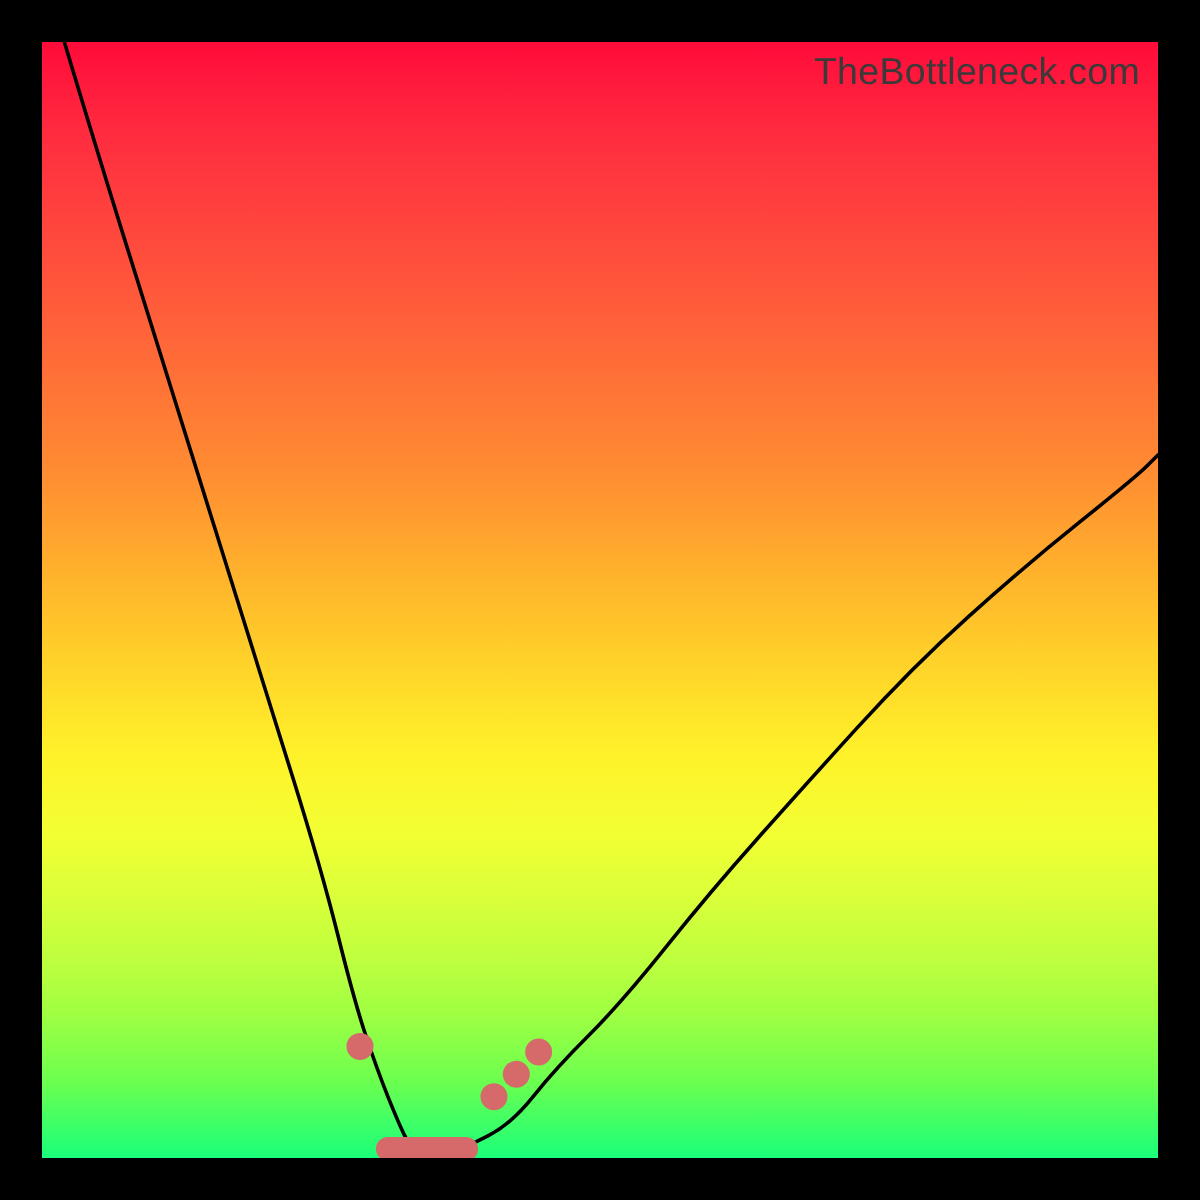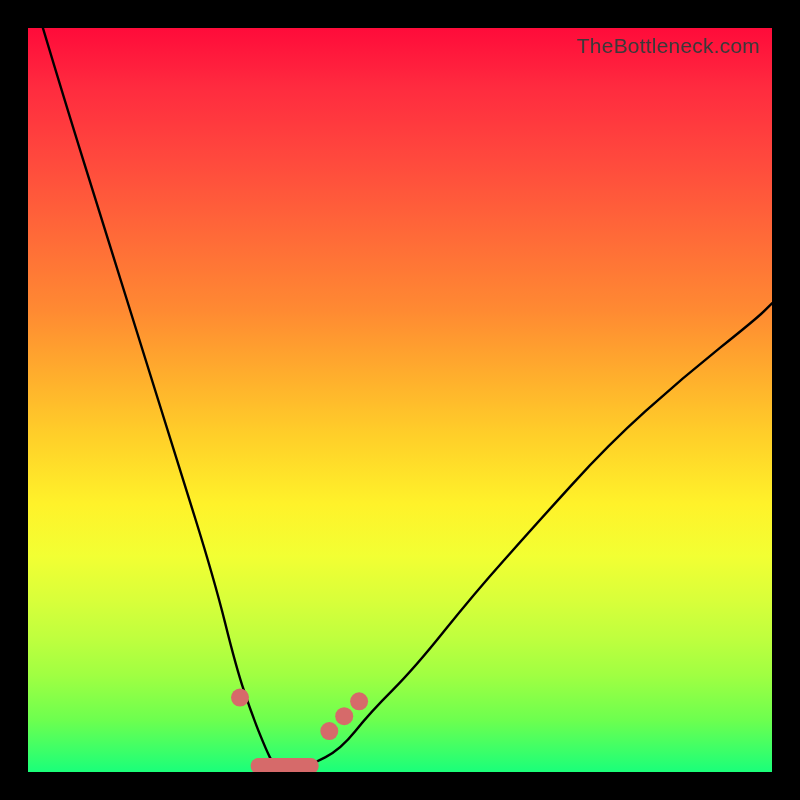--- a/index.html
+++ b/index.html
@@ -41,21 +41,21 @@
       #6dff4f 93%,
       #1aff7a 100%
     );
     overflow: hidden;
   }
   .watermark {
     position: absolute;
     top: 6px;
     right: 12px;
     color: #3a3a3a;
-    font-size: 21px;
+    font-size: 25px;
     font-weight: 400;
     letter-spacing: 0.2px;
     pointer-events: none;
     font-family: Arial, Helvetica, sans-serif;
   }
   svg.curve {
     position: absolute;
     left: 0; top: 0;
     width: 744px;
     height: 744px;

